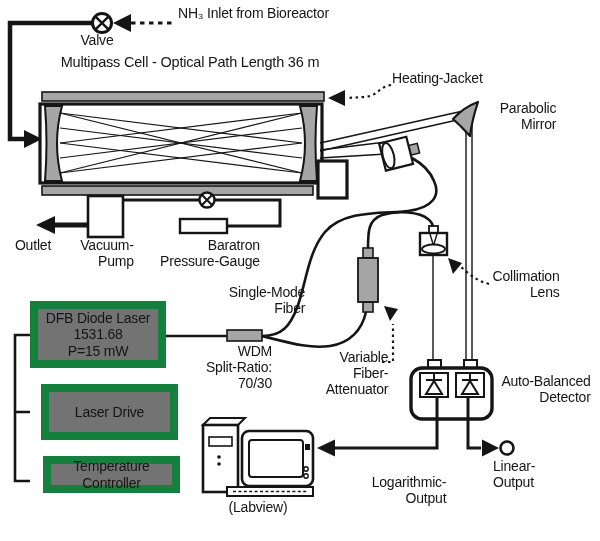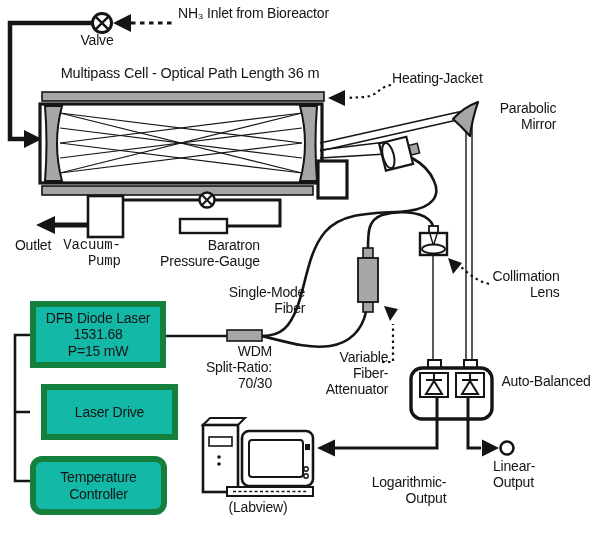--- a/index.html
+++ b/index.html
@@ -4,21 +4,21 @@
 <style>
   html,body{margin:0;padding:0;background:#fff;}
   .stage{
     position:relative;width:600px;height:541px;background:#ffffff;overflow:hidden;
     font-family:"Liberation Sans","DejaVu Sans",sans-serif;color:#151515;
   }
   .stage svg{position:absolute;left:0;top:0;}
   .lbl{position:absolute;font-size:14px;line-height:16px;white-space:nowrap;color:#151515;letter-spacing:-0.2px;}
   .c{text-align:right;transform:translateX(-50%);}
   .box{
-    position:absolute;box-sizing:border-box;border:6px solid #15803d;background:#14b8a6;
+    position:absolute;box-sizing:border-box;border:8px solid #15803d;background:#737373;
     display:flex;flex-direction:column;align-items:center;justify-content:center;
     font-size:14px;line-height:16.5px;text-align:center;letter-spacing:-0.2px;
   }
   .title{font-size:14.5px;}
 </style>
 </head>
 <body>
 
 <div class="stage">
 
@@ -155,28 +155,28 @@
   </g>
   <polygon points="328,98 345,90 345,106" fill="#151515"></polygon>
   <polygon points="448,258 462,263 453,274" fill="#151515"></polygon>
   <polygon points="384,306 398,309 390,321" fill="#151515"></polygon>
 </svg>
 
 <div class="lbl" style="left:178px;top:5px;line-height:17px;">
   <div>NH₃ Inlet from Bioreactor</div>
 </div>
 <div class="lbl c" style="left:97px;top:32px;">Valve</div>
-<div class="lbl c title" style="left:190px;top:65px;">Multipass Cell - Optical Path Length 36 m</div>
+<div class="lbl c title" style="left:190px;top:54px;">Multipass Cell - Optical Path Length 36 m</div>
 <div class="lbl" style="left:392px;top:70px;">Heating-Jacket</div>
 <div class="lbl c" style="left:528px;top:100px;">
   <div>Parabolic</div>
   <div>Mirror</div>
 </div>
 <div class="lbl c" style="left:33px;top:237px;">Outlet</div>
-<div class="lbl c" style="left:92px;top:237px;font-family:Liberation Mono, monospace;">
+<div class="lbl c" style="left:107px;top:237px;">
   <div>Vacuum-</div>
   <div>Pump</div>
 </div>
 <div class="lbl c" style="left:210px;top:237px;">
   <div>Baratron</div>
   <div>Pressure-Gauge</div>
 </div>
 <div class="lbl c" style="left:267px;top:284px;">
   <div>Single-Mode</div>
   <div>Fiber</div>
@@ -190,37 +190,38 @@
   <div>Variable</div>
   <div>Fiber-</div>
   <div>Attenuator</div>
 </div>
 <div class="lbl c" style="left:526px;top:268px;">
   <div>Collimation</div>
   <div>Lens</div>
 </div>
 <div class="lbl c" style="left:546px;top:373px;">
   <div>Auto-Balanced</div>
+  <div>Detector</div>
 </div>
 <div class="lbl c" style="left:409px;top:474px;">
   <div>Logarithmic-</div>
   <div>Output</div>
 </div>
 <div class="lbl" style="left:493px;top:458px;">
   <div>Linear-</div>
   <div>Output</div>
 </div>
 <div class="lbl c" style="left:258px;top:499px;">
   <div>(Labview)</div>
 </div>
 
 <div class="box" style="left:30px;top:301px;width:136px;height:67px;">
   <div>DFB Diode Laser</div>
   <div>1531.68</div>
   <div>P=15 mW</div>
 </div>
 <div class="box" style="left:41px;top:384px;width:137px;height:56px;">Laser Drive</div>
-<div class="box" style="left:30px;top:456px;width:137px;height:59px;border-radius:12px;">
+<div class="box" style="left:43px;top:456px;width:137px;height:37px;">
   <div>Temperature</div>
   <div>Controller</div>
 </div>
 
 </div>
 
 </body></html>

